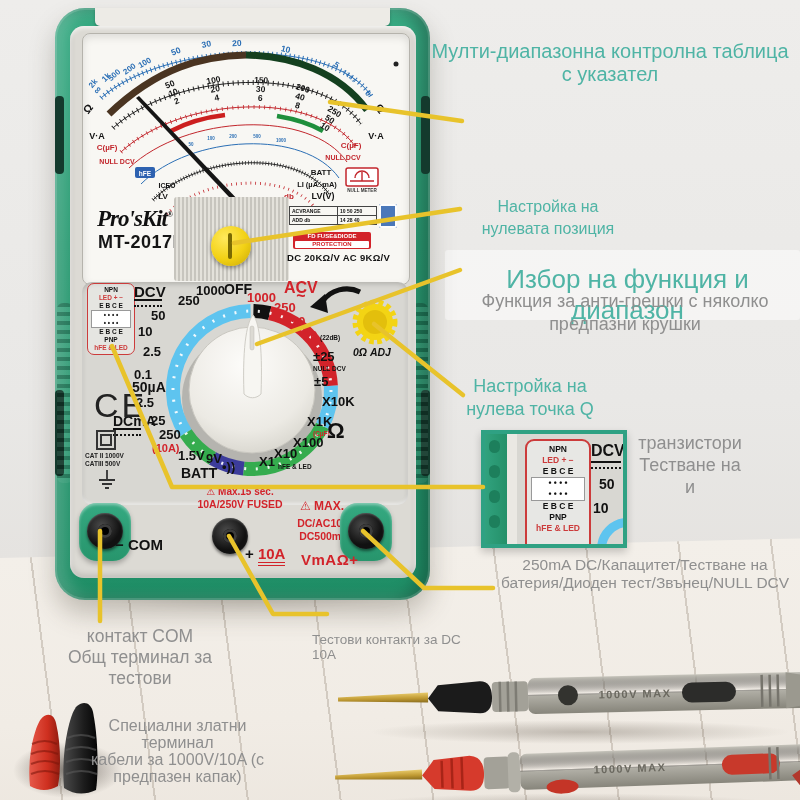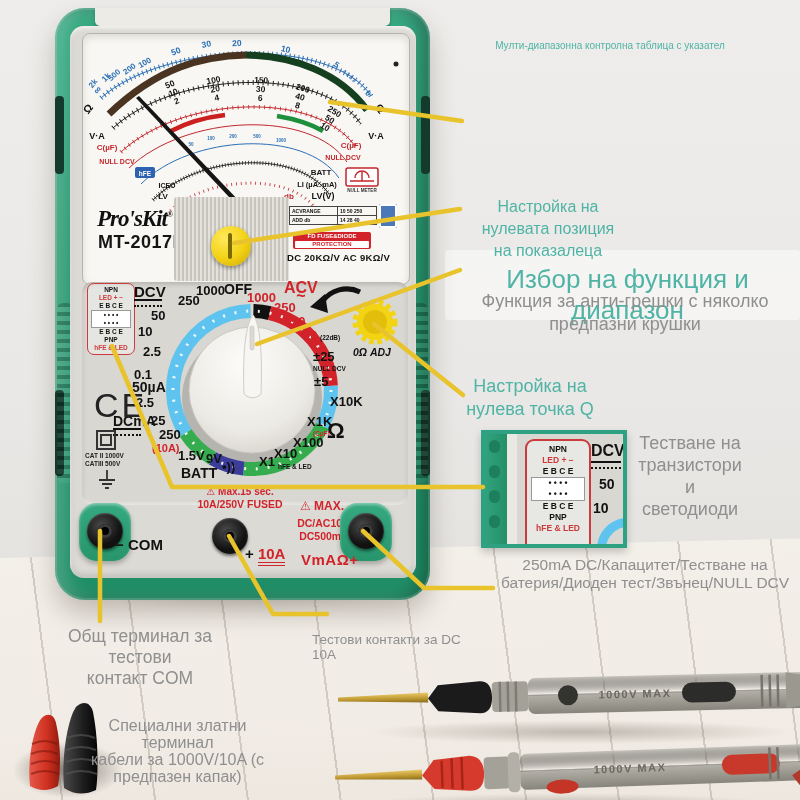--- a/index.html
+++ b/index.html
@@ -304,21 +304,21 @@
     <span class="sl" style="left:142px;top:1px;font-size:14px">OFF</span>
     <span class="sl red" style="left:165px;top:10px">1000</span>
     <span class="sl red" style="left:192px;top:20px">250</span>
     <span class="sl red" style="left:202px;top:0;font-size:16px"><span>ACV</span><span style="display:block;text-align:center;line-height:4px">~</span></span>
     <span class="sl red" style="left:209px;top:34px">50</span>
     <span class="sl red" style="left:221px;top:48px">10</span>
     <span class="sl tiny" style="left:238px;top:50px">(22dB)</span>
     <span class="sl" style="left:231px;top:69px">±25</span>
     <span class="sl tiny" style="left:231px;top:81px">NULL DCV</span>
     <span class="sl" style="left:232px;top:94px">±5</span>
-    <span class="sl" style="left:248px;top:114px">X10K</span>
+    <span class="sl" style="left:240px;top:114px">X10K</span>
     <span class="sl" style="left:225px;top:134px">X1K</span>
     <span class="sl tiny red" style="left:231px;top:146px">(CµF)</span>
     <span class="sl" style="left:211px;top:155px">X100</span>
     <span class="sl" style="left:245px;top:143px;font-size:22px">Ω</span>
     <span class="sl" style="left:192px;top:166px">X10</span>
     <span class="sl tiny" style="left:196px;top:179px">hFE &amp; LED</span>
     <span class="sl" style="left:177px;top:174px">X1</span>
     <span class="sl" style="left:140px;top:179px">•))</span>
     <span class="sl" style="left:99px;top:185px;font-size:14px">BATT</span>
     <span class="sl" style="left:124px;top:171px">9V</span>
@@ -472,47 +472,45 @@
     <path d="M234,243 L460,209"></path>
     <path d="M257,344 L460,270"></path>
     <path d="M374,324 L463,395"></path>
     <path d="M112,346 L172,487 L483,487"></path>
     <path d="M100,531 L100,621"></path>
     <path d="M229,536 L273,614 L327,614"></path>
     <path d="M363,531 L424,588 L493,588"></path>
   </g>
 </svg>
 
-<div class="co" style="left:430px;top:40px;width:360px;font-size:10px">Мулти-диапазонна контролна таблица с указател</div>
+<div class="co" style="left:430px;top:40px;width:360px;font-size:20px">Мулти-диапазонна контролна таблица с указател</div>
 <div class="co" style="left:468px;top:196px;width:160px;font-size:16px;line-height:22px">
   <div>Настройка на</div>
   <div>нулевата позиция</div>
-  <div>на показалеца</div>
 </div>
 <div class="co" style="left:455px;top:264px;width:345px;font-size:26px">Избор на функция и диапазон</div>
 <div class="cg" style="left:460px;top:290px;width:330px;font-size:18px;line-height:23px">
   <div>Функция за анти-грешки с няколко</div>
   <div>предпазни крушки</div>
 </div>
 <div class="co" style="left:455px;top:375px;width:150px;font-size:18px;line-height:23px">
   <div>Настройка на</div>
   <div>нулева точка Q</div>
 </div>
 <div class="cg" style="left:630px;top:432px;width:120px;font-size:18px;line-height:22px">
+  <div>транзистори</div>
   <div>Тестване на</div>
-  <div>транзистори</div>
   <div>и</div>
-  <div>светодиоди</div>
 </div>
 <div class="cg" style="left:495px;top:556px;width:300px;font-size:15.5px;line-height:18px">
   <div>250mA DC/Капацитет/Тестване на</div>
   <div>батерия/Диоден тест/Звънец/NULL DCV</div>
 </div>
 <div class="cg" style="left:40px;top:626px;width:200px;font-size:17.5px;line-height:21px">
+  <div>контакт COM</div>
   <div>Общ терминал за тестови</div>
-  <div>контакт COM</div>
 </div>
 <div class="cg" style="left:312px;top:632px;width:160px;font-size:13.5px;text-align:left">Тестови контакти за DC 10A</div>
 <div class="cg" style="left:80px;top:717px;width:195px;font-size:16px;line-height:17px">
   <div>Специални златни терминал</div>
   <div>кабели за 1000V/10A (с</div>
   <div>предпазен капак)</div>
 </div>
 
 </body></html>

